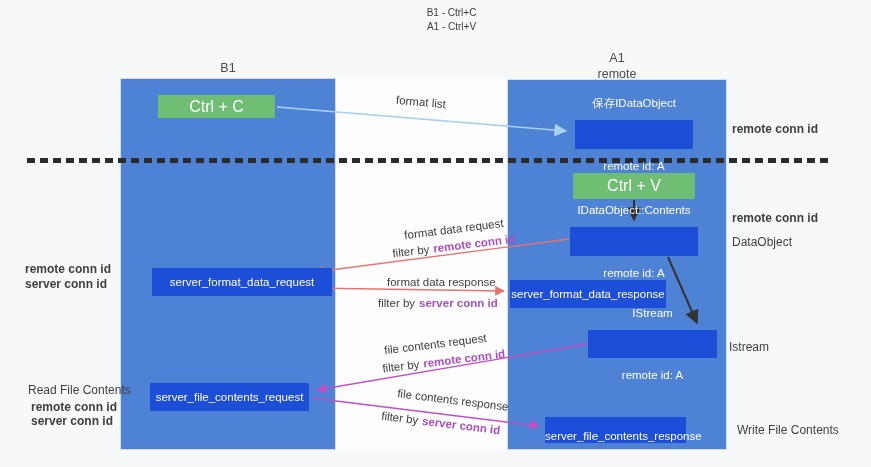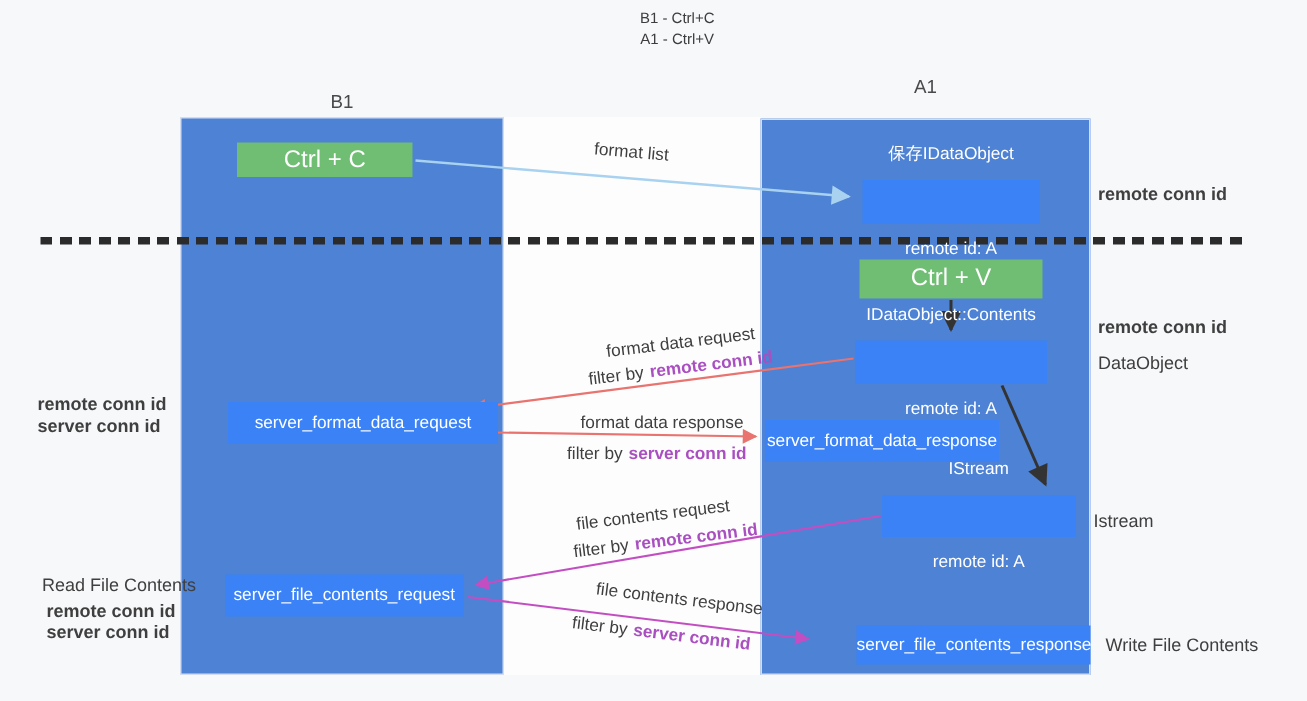--- a/index.html
+++ b/index.html
@@ -11,30 +11,30 @@
   .col-a1{left:507px;top:79px;width:220px;height:371px;}
   .col-header{position:absolute;text-align:center;font-size:12.5px;color:#4a4a4a;line-height:1.3;}
   .hdr-b1{left:158px;top:60px;width:140px;}
   .hdr-a1{left:547px;top:50px;width:140px;text-align:center;}
   .divider{position:absolute;left:27px;top:158px;width:805px;height:5px;
     background:repeating-linear-gradient(90deg,#2b2b2b 0 8px,transparent 8px 13px);z-index:3;}
   svg.arrows{position:absolute;left:0;top:0;z-index:4;}
   .node{position:absolute;color:#fff;text-align:center;z-index:5;box-sizing:border-box;
     display:flex;flex-direction:column;justify-content:center;font-size:11.5px;line-height:1.25;}
   .green{background:#6fbe73;}
-  .orange{background:#3b82f6;gap:48px;}
+  .orange{background:#1d4ed8;gap:48px;}
   .n-ctrlc{left:158px;top:95px;width:117px;height:23px;font-size:16px;}
   .n-ctrlv{left:573px;top:173px;width:122px;height:26px;font-size:16px;}
   .n-saved{left:575px;top:120px;width:118px;height:29px;}
   .n-getdata{left:570px;top:227px;width:128px;height:29px;}
   .n-istream{left:588px;top:330px;width:129px;height:28px;}
   .n-fmt-req{left:152px;top:268px;width:180px;height:28px;}
   .n-fmt-resp{left:510px;top:280px;width:156px;height:28px;}
   .n-file-req{left:150px;top:383px;width:159px;height:28px;}
-  .n-file-resp{left:571px;top:417px;width:156px;height:26px;}
+  .n-file-resp{left:545px;top:417px;width:141px;height:26px;justify-content:flex-end;}
   .flowlabel{position:absolute;font-size:11.5px;color:#3f3f3f;white-space:nowrap;z-index:5;}
   .rot-up{transform:rotate(-7deg);}
   .rot-down{transform:rotate(7deg);}
   .rot-dn5{transform:rotate(5deg);}
   .key{font-weight:bold;margin-left:4px;}
   .purple{color:#a94fc0;}
   .greentxt{color:#58b65c;}
   .sidelabel{position:absolute;font-size:12px;color:#3f3f3f;white-space:nowrap;z-index:5;}
   .sidelabel.bold{font-weight:bold;}
 </style>
@@ -49,20 +49,21 @@
     <div>B1 - Ctrl+C</div>
     <div>A1 - Ctrl+V</div>
   </div>
 
   <div class="col-header hdr-b1">
     <div>B1</div>
     <div>connection</div>
   </div>
   <div class="col-header hdr-a1">
     <div>A1</div>
+    <div>remote</div>
   </div>
 
   <div class="col col-b1"></div>
   <div class="col col-a1"></div>
 
   <svg class="arrows" width="871" height="467">
     <defs>
       <marker id="ah-blue" viewBox="0 0 10 10" refX="9" refY="5" markerWidth="9" markerHeight="8" orient="auto">
         <path d="M0,0 L10,5 L0,10 z" fill="#a8d2ef"></path>
       </marker>

